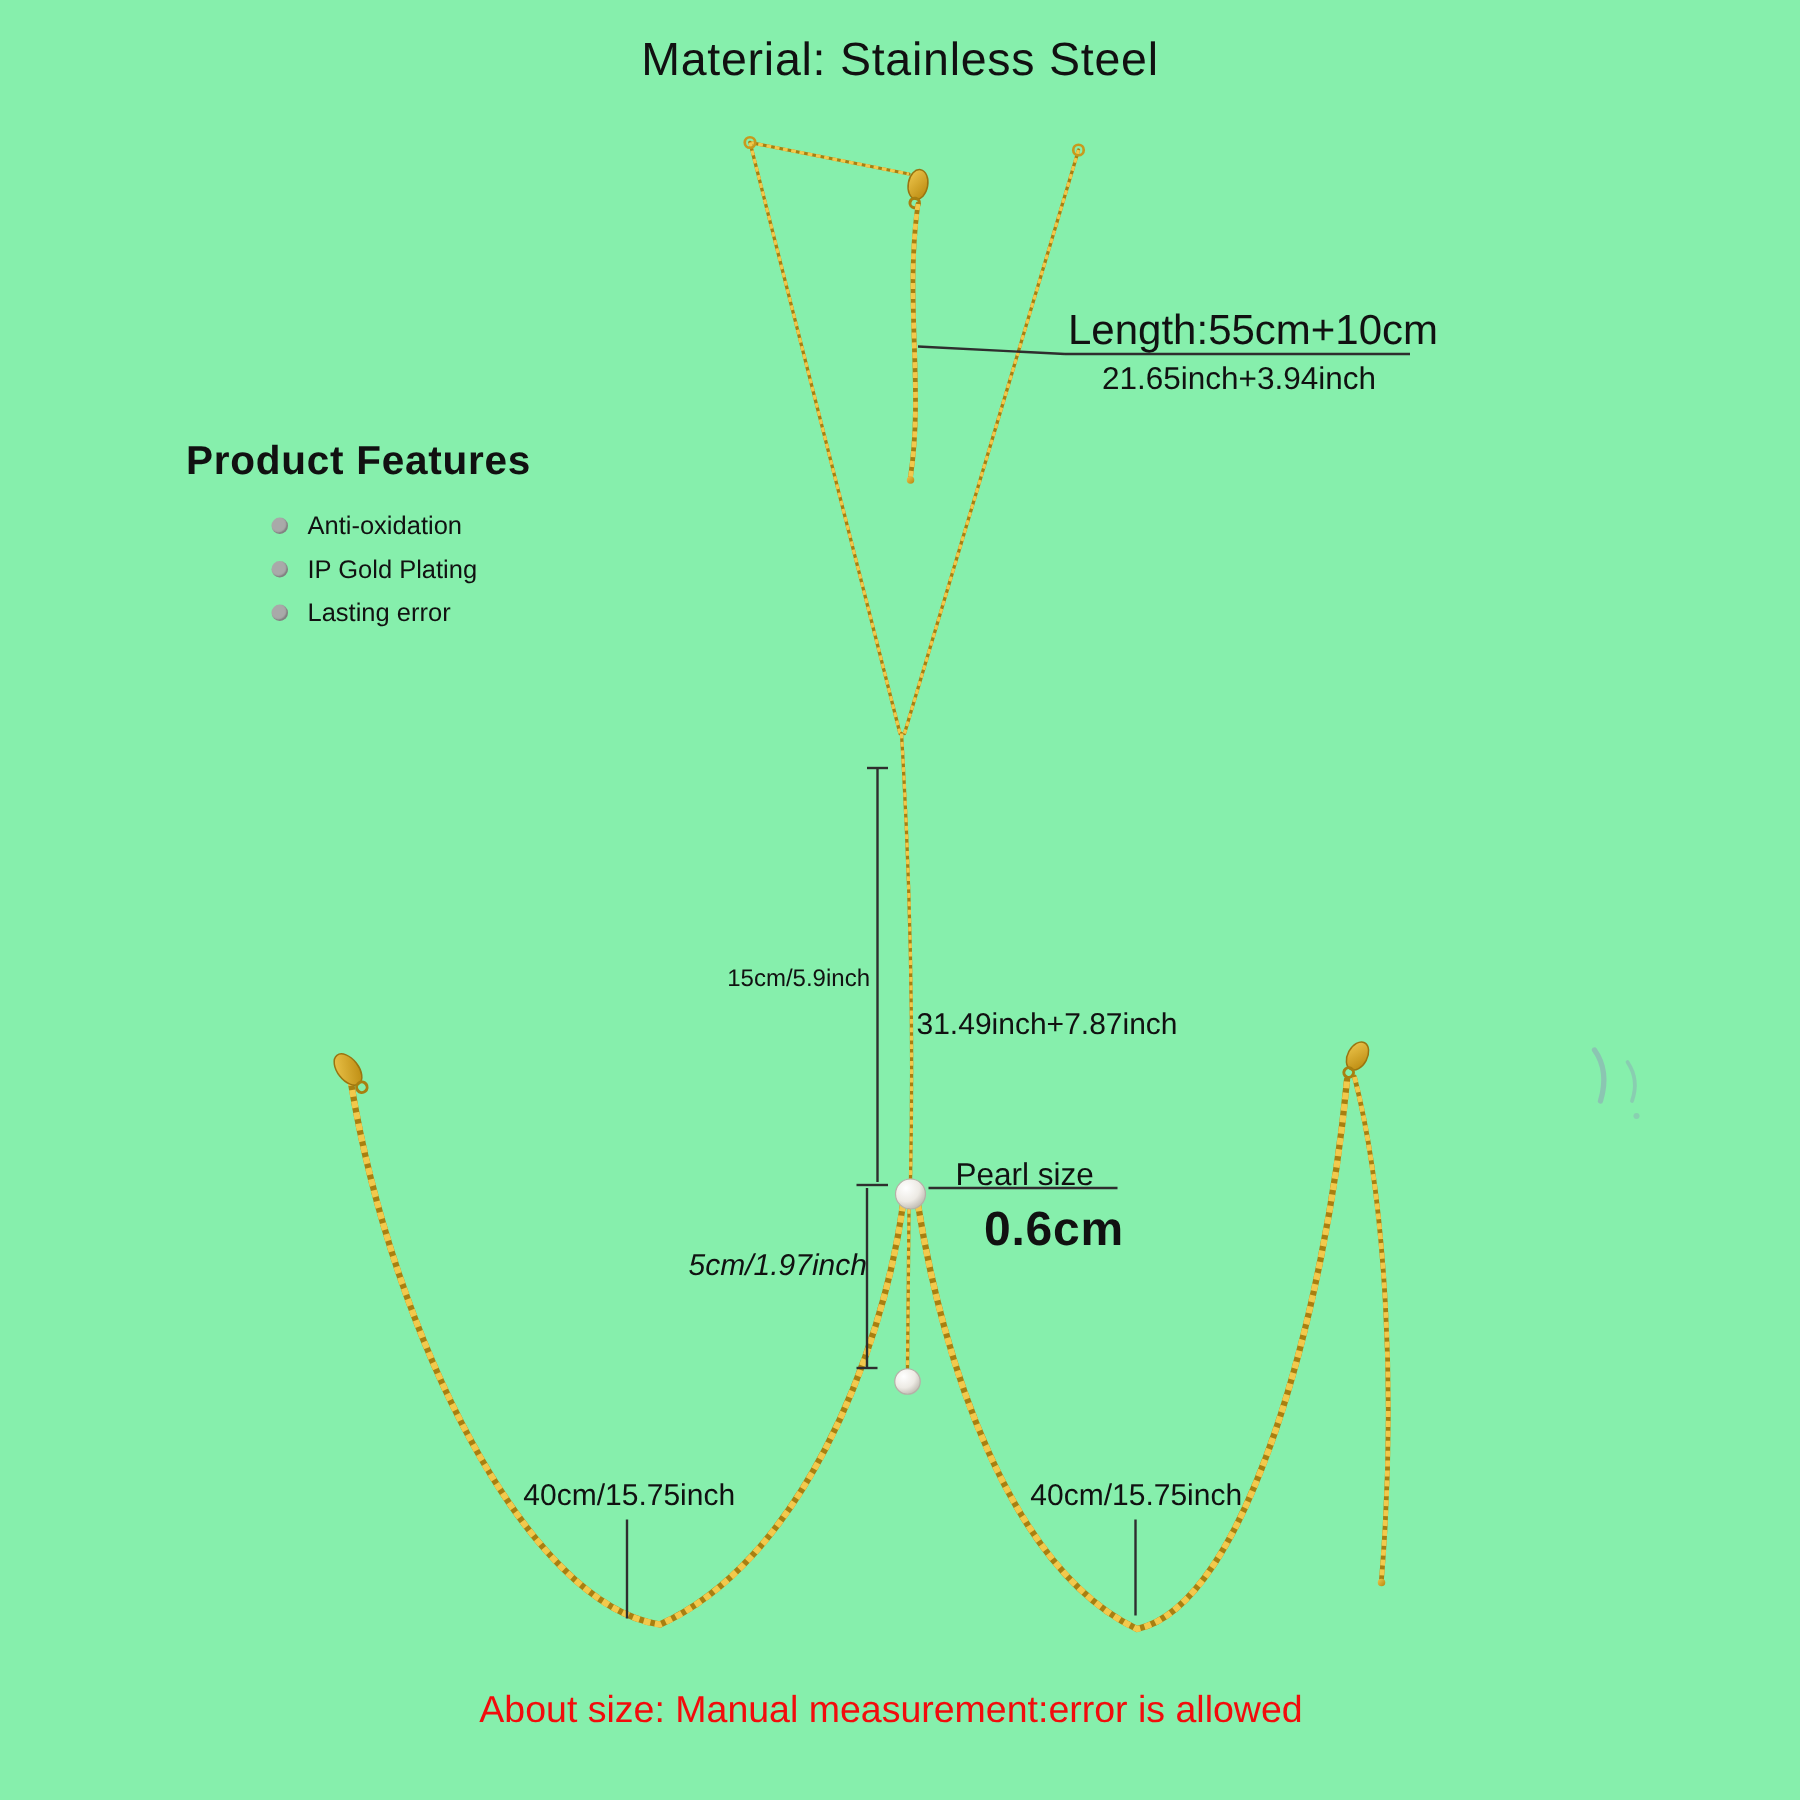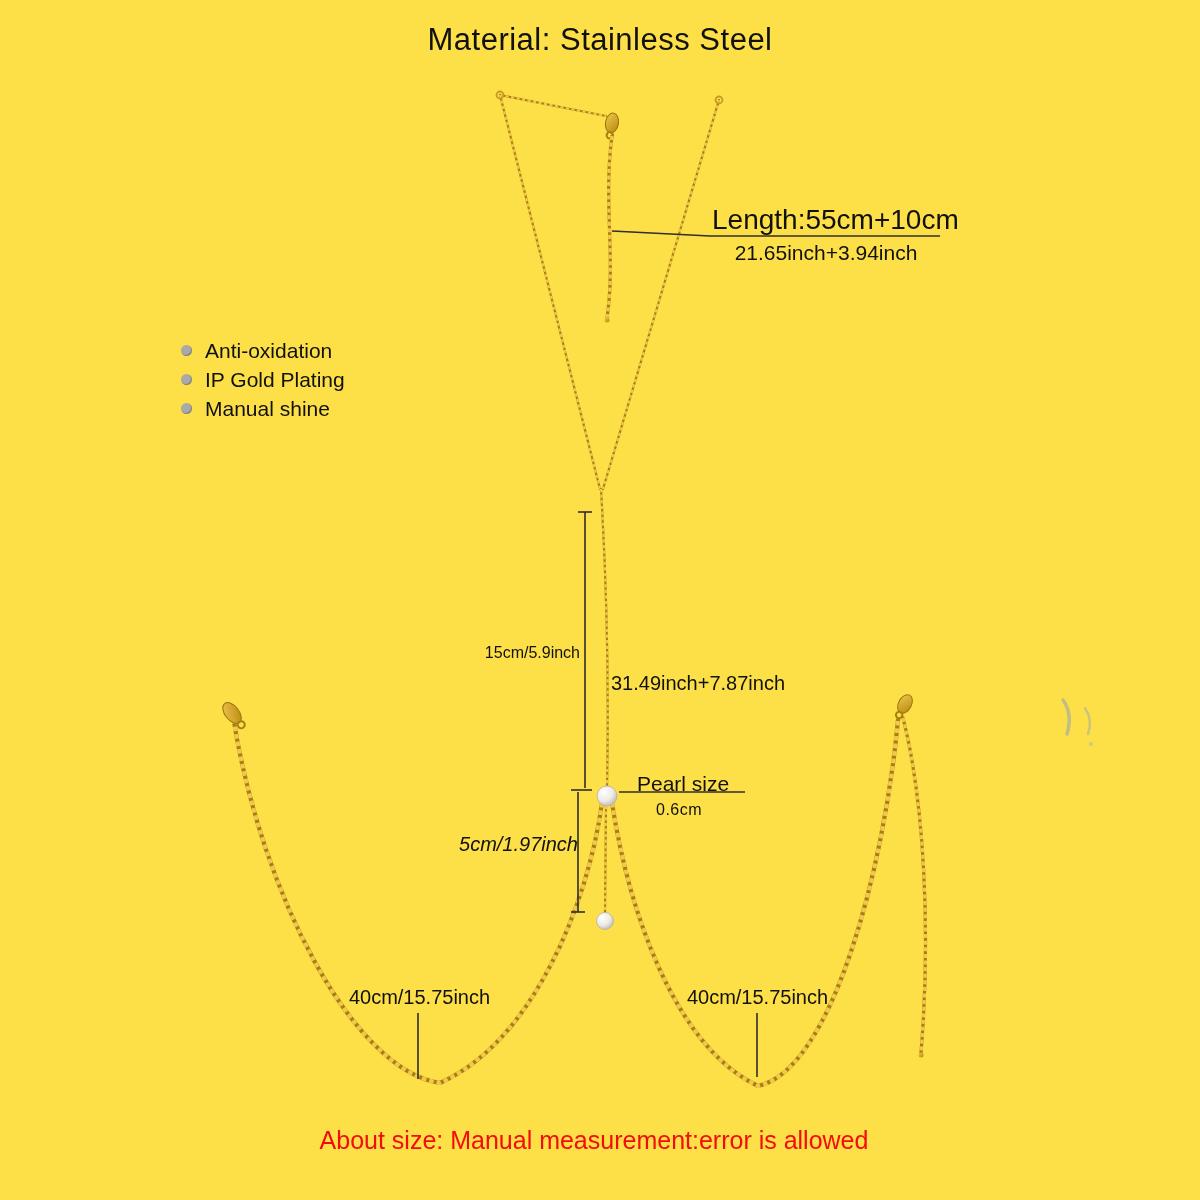--- a/index.html
+++ b/index.html
@@ -10,21 +10,21 @@
     --text-dark:#111111;
     --bullet-gray:#A9A9A9;
     --note-red:#F20C0C;
     --smudge-blue:#8FA3B8;
   }
   *{margin:0;padding:0;box-sizing:border-box;}
   html,body{background:#ffffff;}
   .page{
     position:relative;
     width:1200px;height:1200px;
-    background:#fde047;
+    background:#86efac;
     font-family:"Liberation Sans","DejaVu Sans",sans-serif;
     color:var(--text-dark);
     overflow:hidden;
   }
   .abs{position:absolute;}
   .page-title{
     left:0;right:0;top:22px;
     text-align:center;
     font-size:31px;font-weight:500;letter-spacing:0.5px;
   }
@@ -32,25 +32,25 @@
   .len-line2{left:712px;top:241px;width:228px;text-align:center;font-size:21px;}
   .features-heading{left:124px;top:292px;font-size:27px;font-weight:700;letter-spacing:0.5px;}
   .features-list{left:181px;top:336px;}
   .feature-row{display:flex;align-items:center;height:29px;}
   .bullet{
     width:11px;height:11px;border-radius:50%;
     background:var(--bullet-gray);
     box-shadow:inset -1px -1px 1px rgba(0,0,0,0.25);
     margin-right:13px;flex:0 0 auto;
   }
-  .feature-label{font-size:21px;}
+  .feature-label{font-size:17px;}
   .label-drop{left:380px;top:644px;width:200px;text-align:right;font-size:16px;}
   .label-overall{left:611px;top:672px;font-size:20px;}
   .label-pearl{left:637px;top:772px;font-size:21px;}
-  .label-pearl-size{left:656px;top:801px;font-size:16px;font-weight:400;letter-spacing:0.5px;}
+  .label-pearl-size{left:656px;top:801px;font-size:32px;font-weight:700;letter-spacing:0.5px;}
   .label-dangle{left:386px;top:833px;width:192px;text-align:right;font-size:20px;font-style:italic;}
   .label-40-left{left:342px;top:986px;width:155px;text-align:center;font-size:20px;}
   .label-40-right{left:680px;top:986px;width:155px;text-align:center;font-size:20px;}
   .footer-note{
     left:0;right:12px;top:1126px;text-align:center;
     font-size:25px;color:var(--note-red);
   }
   svg.diagram{position:absolute;left:0;top:0;}
   .c-base{fill:none;stroke:var(--chain-gold-dark);stroke-linecap:round;}
   .c-dash{fill:none;stroke:var(--chain-gold-light);stroke-linecap:butt;}
@@ -166,33 +166,34 @@
       <path class="smudge" d="M1085,708 q8,12 3,26" stroke-width="2.5" opacity="0.45"></path>
       <circle cx="1091" cy="744" r="2" fill="#8FA3B8" opacity="0.4"></circle>
     </g>
   </svg>
 
   <div class="abs page-title">Material: Stainless Steel</div>
 
   <div class="abs len-line1">Length:55cm+10cm</div>
   <div class="abs len-line2">21.65inch+3.94inch</div>
 
+  <div class="abs features-heading">Product Features</div>
 
   <div class="abs features-list">
     <div class="feature-row">
       <span class="bullet"></span>
       <span class="feature-label">Anti-oxidation</span>
     </div>
     <div class="feature-row">
       <span class="bullet"></span>
       <span class="feature-label">IP Gold Plating</span>
     </div>
     <div class="feature-row">
       <span class="bullet"></span>
-      <span class="feature-label">Manual shine</span>
+      <span class="feature-label">Lasting error</span>
     </div>
   </div>
 
   <div class="abs label-drop">15cm/5.9inch</div>
   <div class="abs label-overall">31.49inch+7.87inch</div>
   <div class="abs label-pearl">Pearl size</div>
   <div class="abs label-pearl-size">0.6cm</div>
   <div class="abs label-dangle">5cm/1.97inch</div>
   <div class="abs label-40-left">40cm/15.75inch</div>
   <div class="abs label-40-right">40cm/15.75inch</div>

